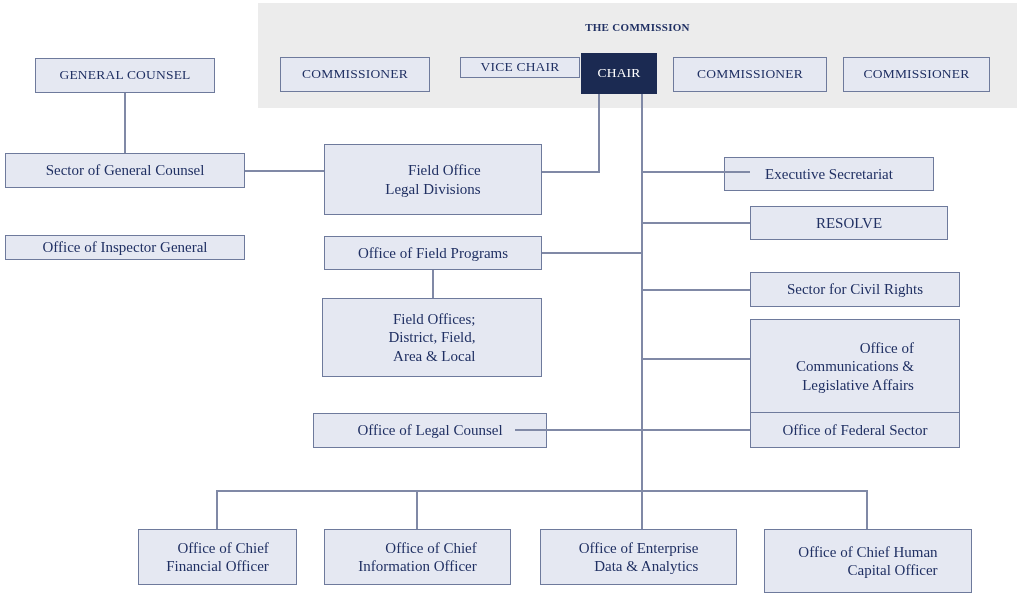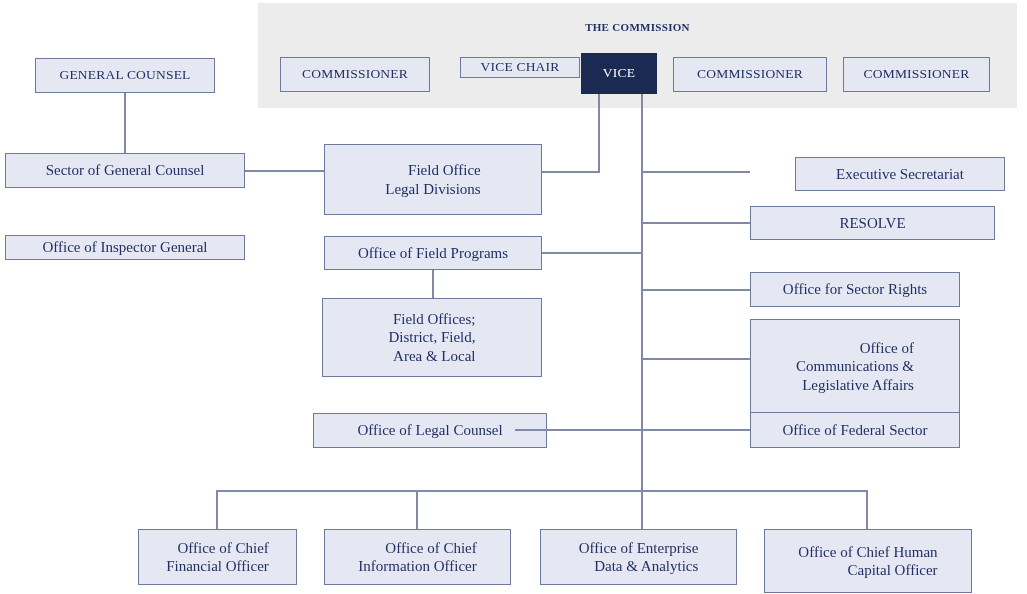--- a/index.html
+++ b/index.html
@@ -41,39 +41,39 @@
 </head>
 <body>
 
 <div class="canvas">
 
   <div class="panel"></div>
   <div class="chart-title">THE COMMISSION</div>
 
   <div class="node small" style="left:280px;top:57px;width:150px;height:35px;">COMMISSIONER</div>
   <div class="node small" style="left:460px;top:57px;width:120px;height:21px;">VICE CHAIR</div>
-  <div class="node small dark" style="left:581px;top:53px;width:76px;height:41px;">VICE</div>
+  <div class="node small dark" style="left:581px;top:53px;width:76px;height:41px;">CHAIR</div>
   <div class="node small" style="left:673px;top:57px;width:154px;height:35px;">COMMISSIONER</div>
   <div class="node small" style="left:843px;top:57px;width:147px;height:35px;">COMMISSIONER</div>
 
   <div class="node small" style="left:35px;top:58px;width:180px;height:35px;">GENERAL COUNSEL</div>
   <div class="node" style="left:5px;top:153px;width:240px;height:35px;">Sector of General Counsel</div>
   <div class="node" style="left:5px;top:235px;width:240px;height:25px;">Office of Inspector General</div>
 
   <div class="node" style="left:324px;top:144px;width:218px;height:71px;">Field Office
 Legal Divisions</div>
   <div class="node" style="left:324px;top:236px;width:218px;height:34px;">Office of Field Programs</div>
   <div class="node" style="left:322px;top:298px;width:220px;height:79px;">Field Offices;
 District, Field,
 Area &amp; Local</div>
   <div class="node" style="left:313px;top:413px;width:234px;height:35px;">Office of Legal Counsel</div>
 
-  <div class="node" style="left:795px;top:157px;width:210px;height:34px;">Executive Secretariat</div>
-  <div class="node" style="left:750px;top:206px;width:245px;height:34px;">RESOLVE</div>
-  <div class="node" style="left:750px;top:272px;width:210px;height:35px;">Office for Sector Rights</div>
+  <div class="node" style="left:724px;top:157px;width:210px;height:34px;">Executive Secretariat</div>
+  <div class="node" style="left:750px;top:206px;width:198px;height:34px;">RESOLVE</div>
+  <div class="node" style="left:750px;top:272px;width:210px;height:35px;">Sector for Civil Rights</div>
   <div class="node" style="left:750px;top:319px;width:210px;height:95px;">Office of
 Communications &amp;
 Legislative Affairs</div>
   <div class="node" style="left:750px;top:412px;width:210px;height:36px;">Office of Federal Sector</div>
 
   <div class="node" style="left:138px;top:529px;width:159px;height:56px;">Office of Chief
 Financial Officer</div>
   <div class="node" style="left:324px;top:529px;width:187px;height:56px;">Office of Chief
 Information Officer</div>
   <div class="node" style="left:540px;top:529px;width:197px;height:56px;">Office of Enterprise

